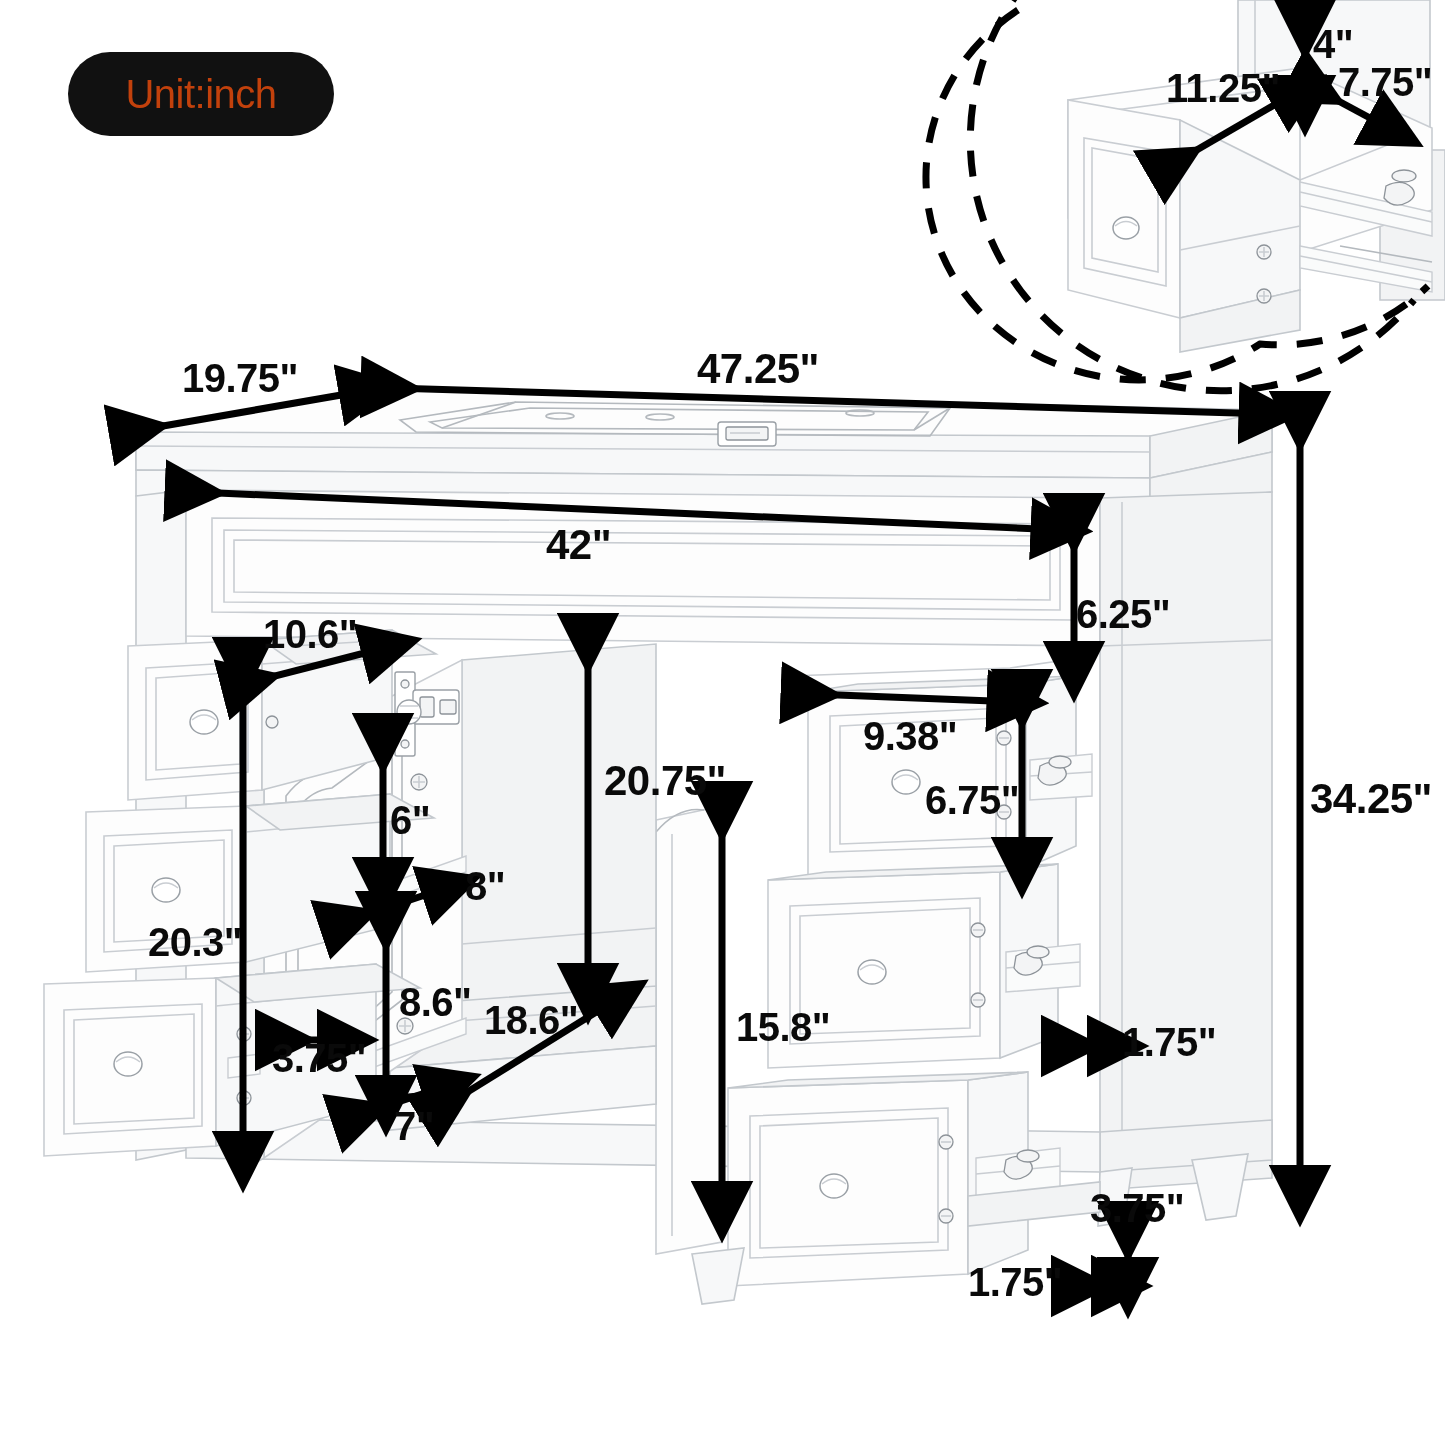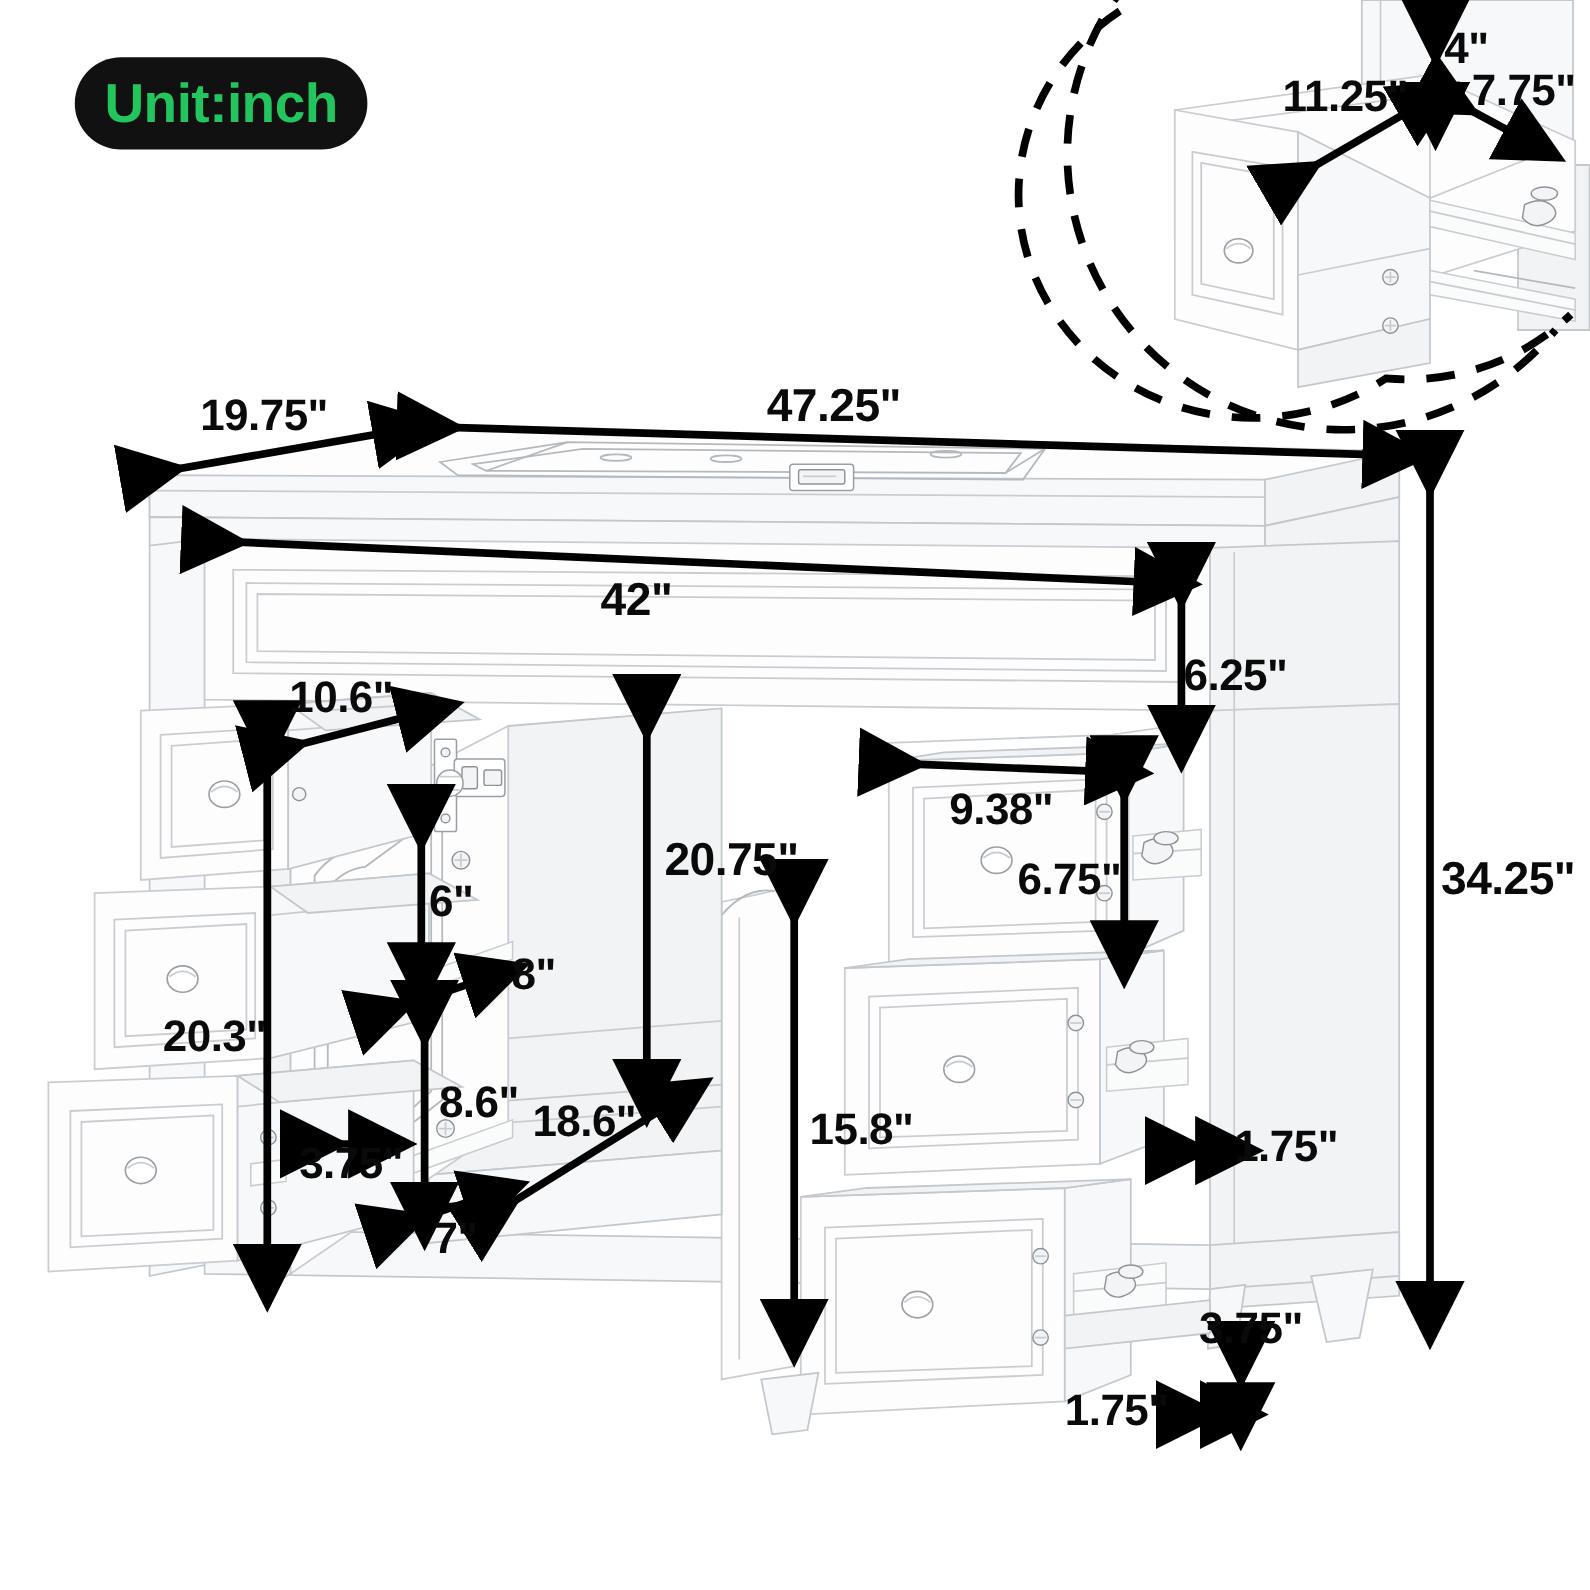--- a/index.html
+++ b/index.html
@@ -7,21 +7,21 @@
   body{width:1445px;height:1445px;position:relative;overflow:hidden;
        font-family:"Liberation Sans", sans-serif;color:#000;}
   #stage{position:absolute;left:0;top:0;width:1445px;height:1445px;}
   svg.layer{position:absolute;left:0;top:0;width:1445px;height:1445px;overflow:visible;}
   .dimlabel{position:absolute;font-family:"Liberation Sans", sans-serif;
             font-weight:700;color:#0a0a0a;white-space:nowrap;
             letter-spacing:-0.5px;line-height:1;}
   #unit-badge{position:absolute;left:68px;top:52px;width:266px;height:84px;
               background:#111111;border-radius:42px;display:flex;
               align-items:center;justify-content:center;}
-  #unit-badge span{color:#22c55e;font-size:50px;font-weight:700;letter-spacing:-0.5px;}
+  #unit-badge span{color:#c2410c;font-size:40px;font-weight:400;letter-spacing:-0.5px;}
   .lw{stroke:#c9cdd2;fill:none;stroke-width:1.6;}
   .lw2{stroke:#b4b9be;fill:none;stroke-width:1.6;}
   .lwf{stroke:#c9cdd2;stroke-width:1.6;fill:#fdfdfd;}
   .lwf2{stroke:#c3c8cd;stroke-width:1.6;fill:#f7f8f9;}
   .lwf3{stroke:#c3c8cd;stroke-width:1.6;fill:#f2f3f4;}
   .lwf4{stroke:#c9cdd2;stroke-width:1.4;fill:#fafbfb;}
   .dim{stroke:#000;stroke-width:7;fill:none;stroke-linecap:butt;}
   .dashcircle{stroke:#000;stroke-width:7;fill:none;stroke-dasharray:26 20;stroke-linecap:butt;}
   .hw{stroke:#9aa0a6;stroke-width:1.4;fill:#ffffff;}
   .hw2{stroke:#8d9399;stroke-width:1.3;fill:#f3f4f5;}

